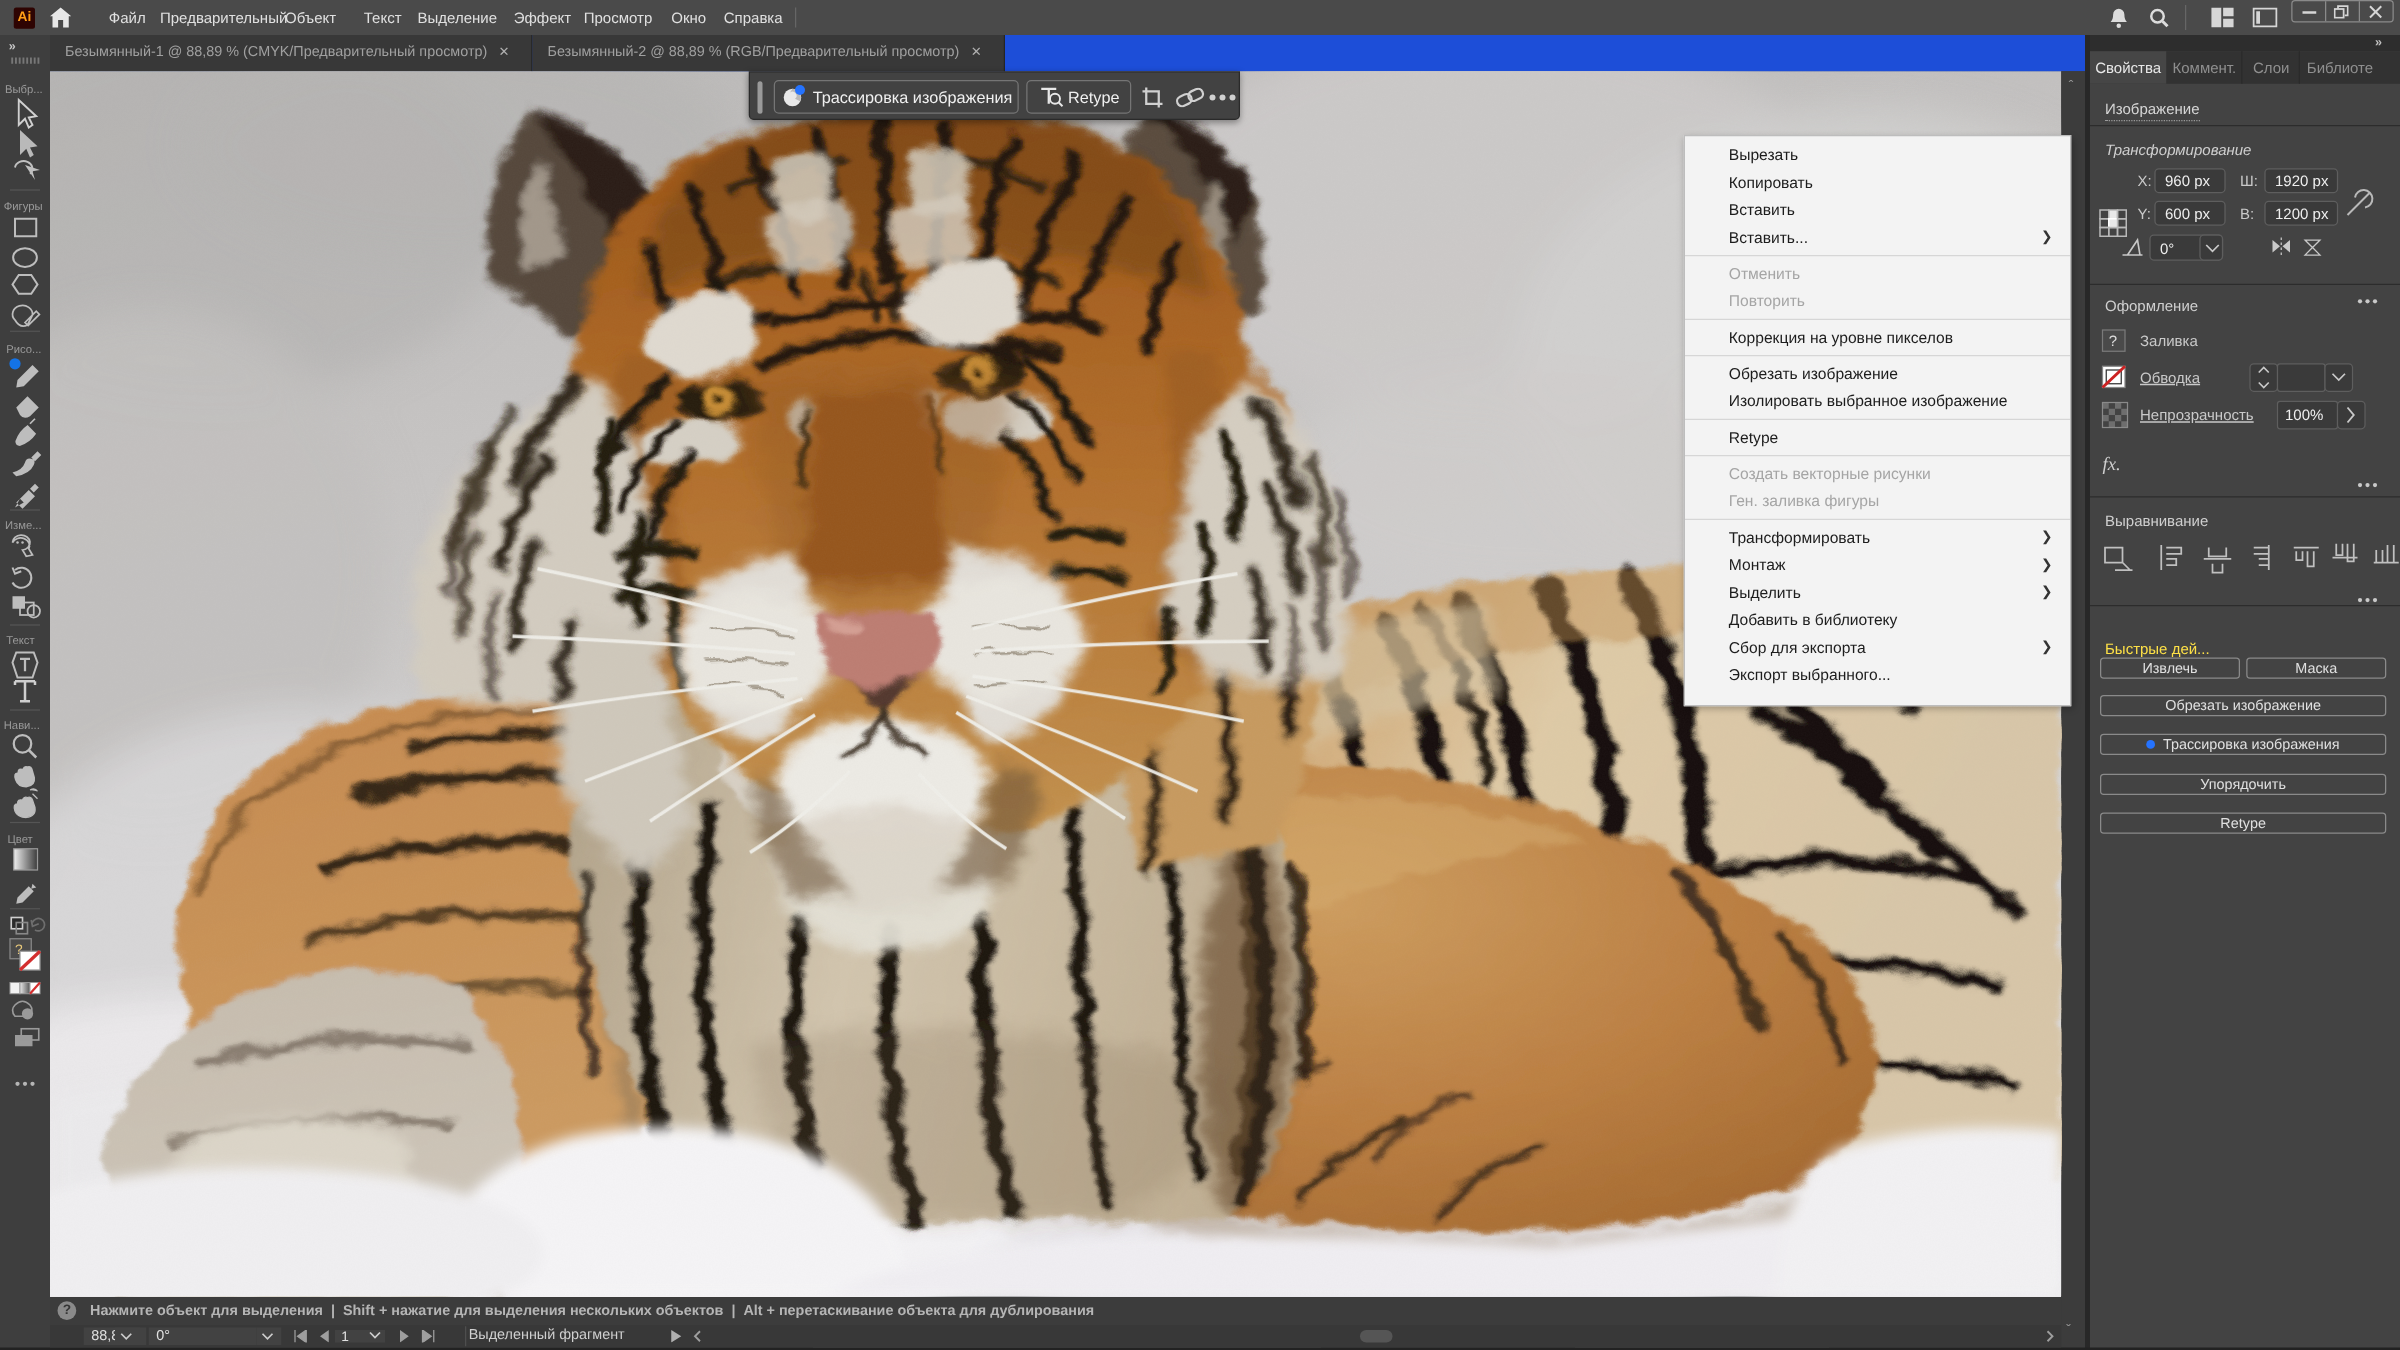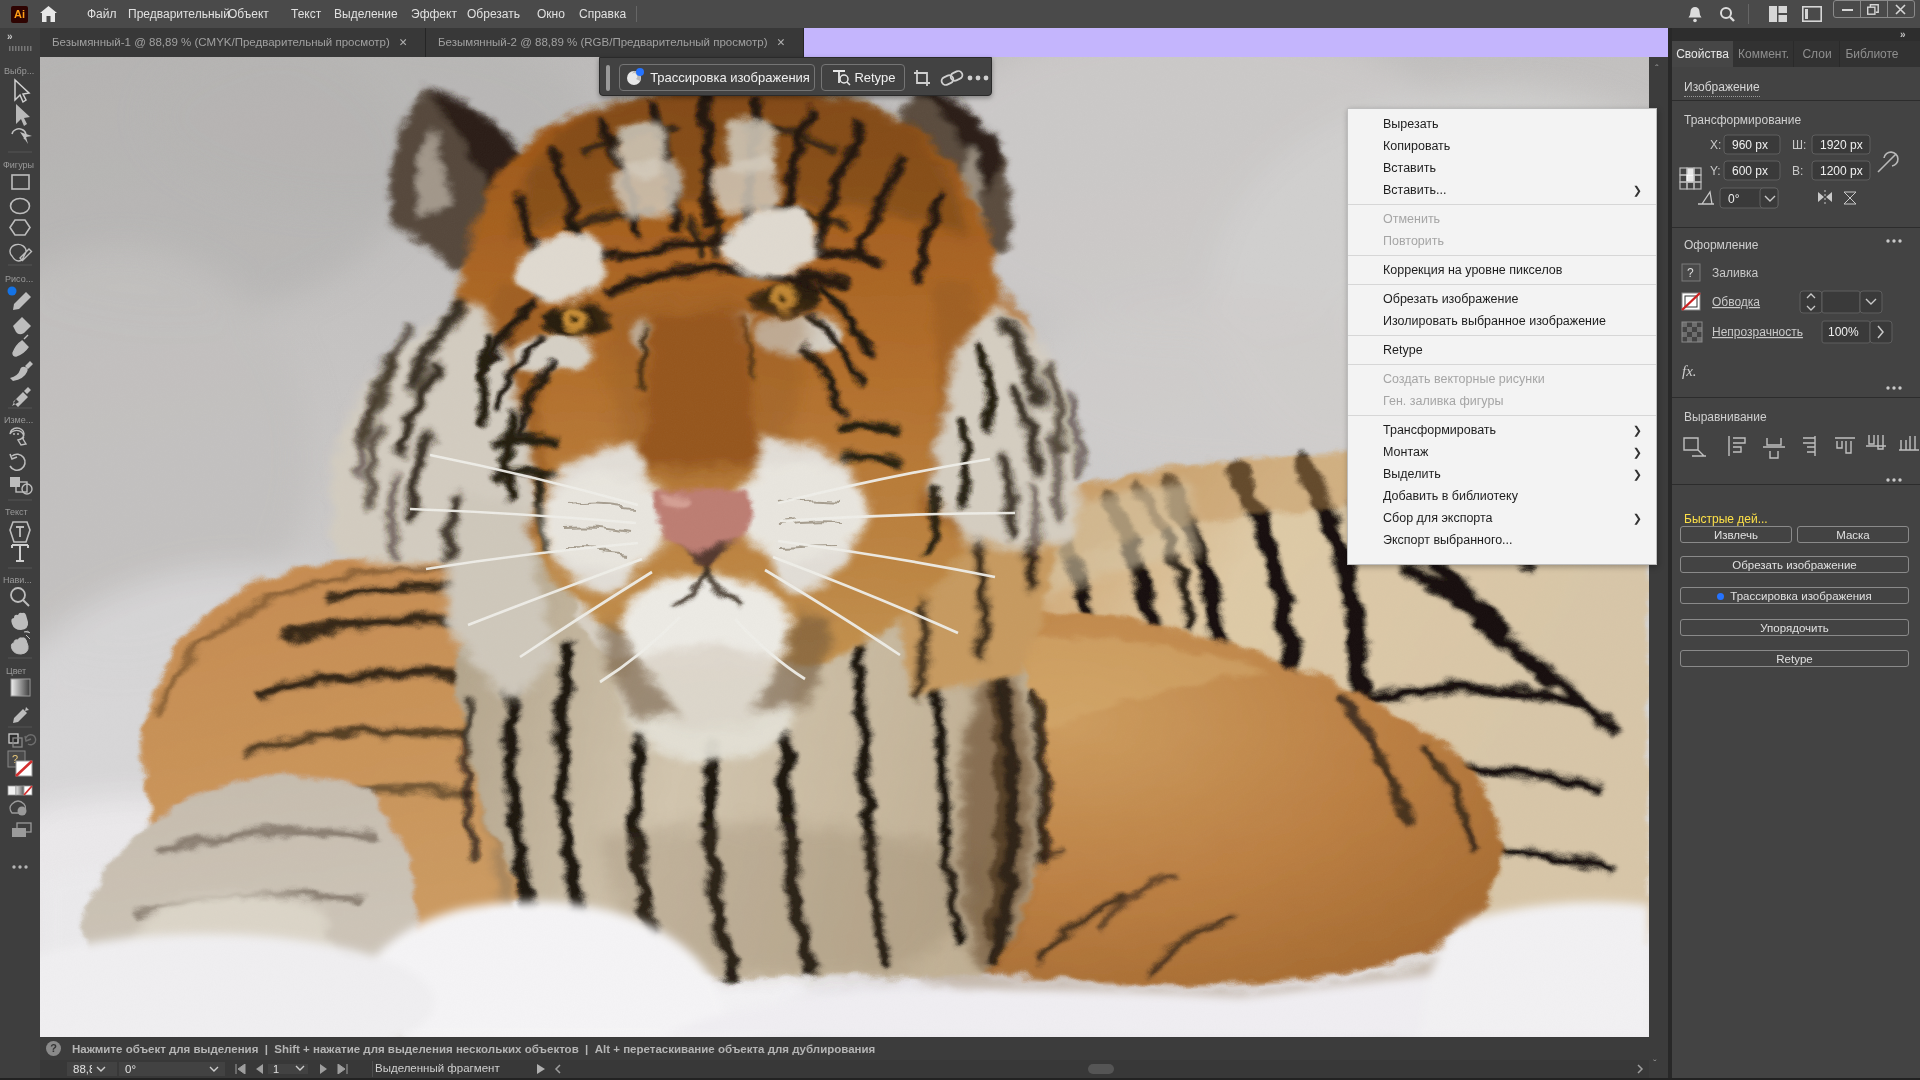--- a/index.html
+++ b/index.html
@@ -5,21 +5,21 @@
   * { margin:0; padding:0; box-sizing:border-box; }
   html,body { width:1920px; height:1080px; overflow:hidden; background:#3a3a3a;
     font-family:"Liberation Sans", sans-serif; }
   .abs { position:absolute; }
   
   #menubar { left:0; top:0; width:1920px; height:28px; background:#4a4a4a; }
   #menubar .mi { position:absolute; top:0; height:28px; line-height:28px; color:#e0e0e0; font-size:12px; }
   #ailogo { left:11px; top:6px; width:17px; height:17px; background:#2e0402; border-radius:2px;
     color:#ff9e16; font-weight:bold; font-size:11px; text-align:center; line-height:17px; }
   
-  #tabbar { left:0; top:28px; width:1920px; height:29px; background:#c4b5fd; }
+  #tabbar { left:0; top:28px; width:1920px; height:29px; background:#1d4ed8; }
   .tab { position:absolute; top:0; height:29px; line-height:29px; font-size:11.5px; color:#a0a0a0;
     background:#383838; border-right:1px solid #252525; padding-left:12px; }
   .tab.active { background:#4a4a4a; color:#dcdcdc; }
   .tab .x { display:inline-block; margin-left:9px; color:#b0b0b0; font-size:10.5px; }
   
   #ltool { left:0; top:28px; width:40px; height:1052px; background:#3e3e3e; }
   
   #canvas { left:40px; top:57px; width:1609px; height:980px; background:#c8c6c5; }
   
   #vscroll { left:1649px; top:57px; width:19px; height:1023px; background:#3c3c3c; }
@@ -425,21 +425,21 @@
   <div class="abs" id="ailogo">Ai</div>
   <svg class="abs" style="left:39px;top:5px;" width="19" height="18" viewBox="0 0 19 18">
     <path d="M9.5,1 L18,8 L16,8 L16,17 L11.5,17 L11.5,11 L7.5,11 L7.5,17 L3,17 L3,8 L1,8 Z" fill="#e8e8e8"></path>
   </svg>
   <div class="mi" style="left:87px">Файл</div>
   <div class="mi" style="left:128px">Предварительный</div>
   <div class="mi" style="left:228px">Объект</div>
   <div class="mi" style="left:291px">Текст</div>
   <div class="mi" style="left:334px">Выделение</div>
   <div class="mi" style="left:411px">Эффект</div>
-  <div class="mi" style="left:467px">Обрезать</div>
+  <div class="mi" style="left:467px">Просмотр</div>
   <div class="mi" style="left:537px">Окно</div>
   <div class="mi" style="left:579px">Справка</div>
   <div class="abs" style="left:636px;top:6px;width:1px;height:16px;background:#666;"></div>
   <svg class="abs" style="left:1687px;top:6px;" width="16" height="17" viewBox="0 0 16 17">
     <path d="M8,1 a4.5,4.5 0 0 1 4.5,4.5 q0,4 2,6 h-13 q2,-2 2,-6 A4.5,4.5 0 0 1 8,1 Z" fill="#dcdcdc"></path>
     <circle cx="8" cy="14.5" r="1.8" fill="#dcdcdc"></circle>
   </svg>
   <svg class="abs" style="left:1719px;top:6px;" width="17" height="17" viewBox="0 0 17 17">
     <circle cx="7" cy="7" r="5" fill="none" stroke="#dcdcdc" stroke-width="2"></circle>
     <path d="M11,11 l4,4" stroke="#dcdcdc" stroke-width="2.4"></path>
@@ -576,21 +576,21 @@
 
   <div class="abs" style="left:0;top:13px;width:248px;height:26px;background:#323232;">
     <div class="abs" style="left:0;top:0;width:61px;height:26px;background:#464646;color:#e8e8e8;font-size:12px;line-height:26px;text-align:center;">Свойства</div>
     <div class="abs" style="left:62px;top:0;width:60px;height:26px;color:#8f8f8f;font-size:12px;line-height:26px;text-align:center;border-right:1px solid #2a2a2a;">Коммент.</div>
     <div class="abs" style="left:123px;top:0;width:45px;height:26px;color:#8f8f8f;font-size:12px;line-height:26px;text-align:center;border-right:1px solid #2a2a2a;">Слои</div>
     <div class="abs" style="left:169px;top:0;width:62px;height:26px;color:#8f8f8f;font-size:12px;line-height:26px;text-align:center;">Библиоте</div>
   </div>
 
   <div class="abs" style="left:12px;top:52px;color:#d6d6d6;font-size:12px;border-bottom:1px dotted #9a9a9a;padding-bottom:2px;">Изображение</div>
   <div class="abs" style="left:0;top:72px;width:248px;height:1px;background:#2c2c2c;"></div>
-  <div class="abs" style="left:12px;top:85px;color:#cfcfcf;font-size:12px;">Трансформирование</div>
+  <div class="abs" style="left:12px;top:85px;color:#cfcfcf;font-size:12px;font-style:italic;">Трансформирование</div>
   <svg class="abs" style="left:0;top:100px;" width="248" height="140" viewBox="0 0 248 140">
     <g fill="none" stroke="#b9b9b9" stroke-width="1.2">
       <g>
           <rect x="8" y="40" width="7" height="7"></rect>
           <rect x="15" y="40" width="7" height="7" fill="#e8e8e8"></rect>
           <rect x="22" y="40" width="7" height="7"></rect>
       <rect x="8" y="47" width="7" height="7"></rect>
           <rect x="15" y="47" width="7" height="7" fill="#e8e8e8" stroke="#fff"></rect>
           <rect x="22" y="47" width="7" height="7"></rect>
       <rect x="8" y="54" width="7" height="7"></rect>

